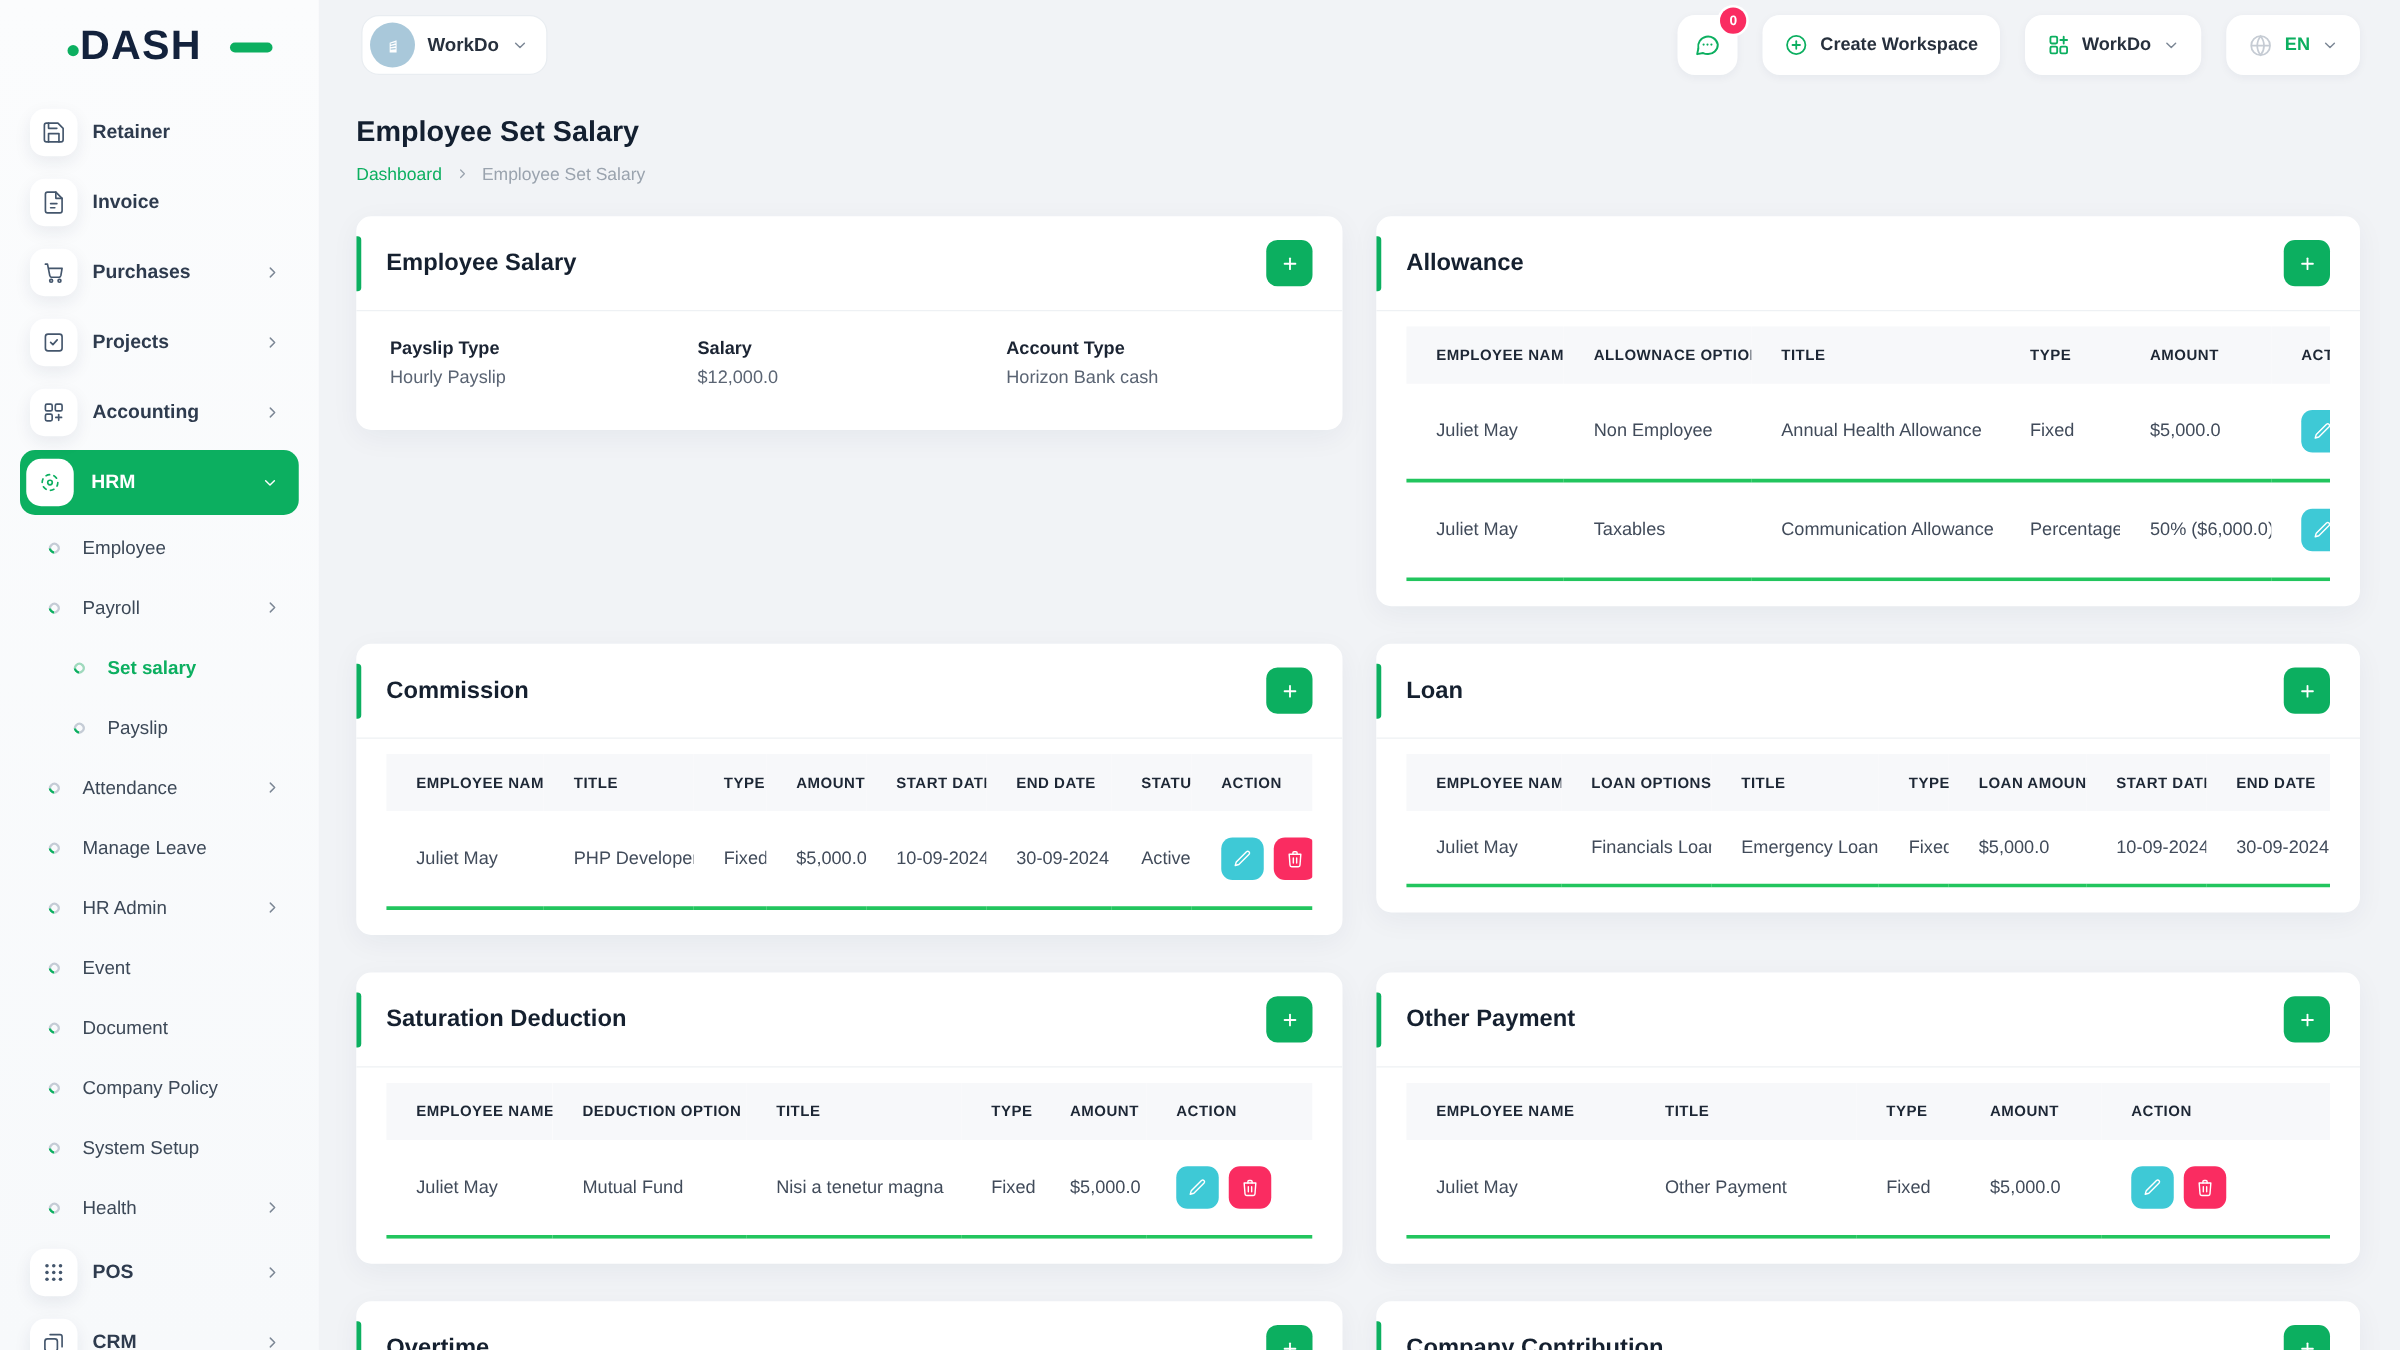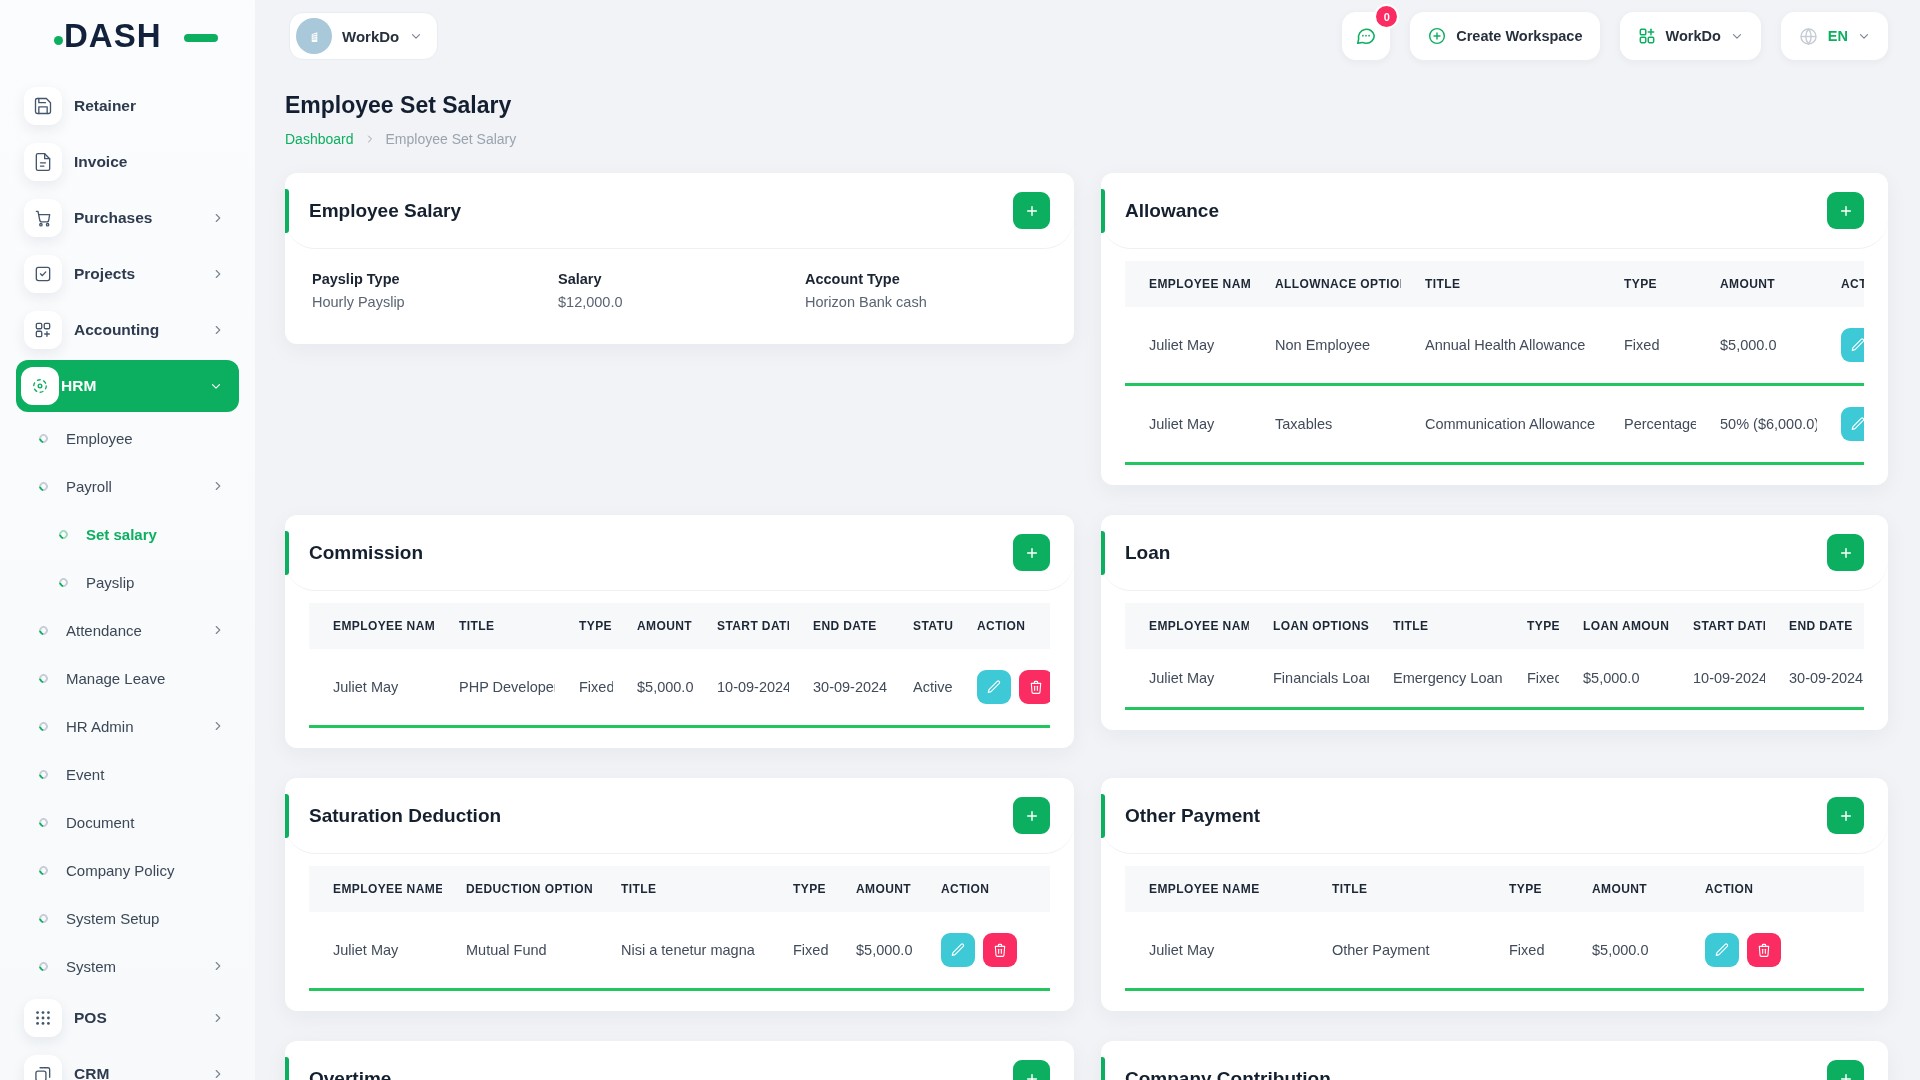--- a/index.html
+++ b/index.html
@@ -13,21 +13,21 @@
   .logo-dot { position:absolute; left:54px; top:36px; width:9px; height:9px; border-radius:50%; background:#0CAF60; }
   .logo-text { font-size:33px; font-weight:900; letter-spacing:1px; color:#13223C; }
   .logo-bar { width:34px; height:8px; border-radius:4px; background:#0CAF60; margin-left:-12px; margin-top:4px; }
   .nav { padding-top:6px; }
   .nav-item { height:56px; display:flex; align-items:center; padding-left:24px; gap:12px; cursor:pointer; }
   .icon-box { width:38px; height:38px; border-radius:12px; background:#fff; box-shadow:0 5px 14px rgba(23,43,77,.08); display:flex; align-items:center; justify-content:center; flex:none; }
   .icon-box svg { width:20px; height:20px; stroke:#44566C; fill:none; stroke-width:1.6; stroke-linecap:round; stroke-linejoin:round; }
   .nav-label { font-size:15.5px; font-weight:600; color:#2e3b4e; flex:1; }
   .chev { margin-right:30px; flex:none; }
   .chev svg { width:14px; height:14px; stroke:#7c8795; fill:none; stroke-width:2; stroke-linecap:round; stroke-linejoin:round; }
-  .nav-item.active { height:52px; margin:2px 16px; padding-left:5px; border-radius:12px; background:#0CAF60; gap:2px; }
+  .nav-item.active { height:52px; margin:2px 16px; padding-left:5px; border-radius:12px; background:#0CAF60; gap:14px; }
   .nav-item.active .icon-box { box-shadow:none; }
   .nav-item.active .icon-box svg { stroke:#0CAF60; }
   .nav-item.active .nav-label { color:#fff; }
   .nav-item.active .chev { margin-right:16px; }
   .nav-item.active .chev svg { stroke:#fff; }
   .nav-sub { height:48px; display:flex; align-items:center; padding-left:39px; gap:18px; cursor:pointer; }
   .nav-sub.nested { padding-left:59px; }
   .bullet { width:9px; height:9px; border-radius:50%; border:2px solid #c5ccd6; border-top-color:#0CAF60; transform:rotate(-135deg); flex:none; }
   .sub-label { font-size:15px; font-weight:500; color:#3c4857; flex:1; }
   .nav-sub.current .sub-label { color:#0CAF60; font-weight:600; }
@@ -48,21 +48,21 @@
   
   .content { padding:20px 32px 0 30px; }
   .page-title { font-size:23px; font-weight:800; color:#131f30; }
   .breadcrumb { display:flex; align-items:center; gap:10px; margin-top:12px; font-size:14px; }
   .bc-home { color:#0CAF60; cursor:pointer; }
   .bc-sep svg { width:12px; height:12px; stroke:#9aa3ae; fill:none; stroke-width:2; stroke-linecap:round; stroke-linejoin:round; }
   .bc-current { color:#9aa3ae; }
 
   .grid { margin-top:26px; display:grid; grid-template-columns:789px 787px; column-gap:27px; row-gap:30px; align-items:start; }
   .card { background:#fff; border-radius:12px; box-shadow:0 6px 22px rgba(22,45,85,.05); overflow:hidden; position:relative; }
-  .card-header { position:relative; display:flex; align-items:center; justify-content:space-between; padding:20px 24px; border-bottom:1px solid #eef1f4; height:76px;border-radius:30px; }
+  .card-header { position:relative; display:flex; align-items:center; justify-content:space-between; padding:20px 24px; border-bottom:1px solid #eef1f4; height:76px; }
   .card-header::before { content:""; position:absolute; left:0; top:50%; transform:translateY(-50%); width:4px; height:44px; background:#0CAF60; border-radius:0 3px 3px 0; }
   .card-title { font-size:19px; font-weight:700; color:#15202f; }
   .add-btn { width:37px; height:37px; border-radius:9px; background:#0CAF60; border:none; display:flex; align-items:center; justify-content:center; cursor:pointer; flex:none; }
   .add-btn svg { width:16px; height:16px; stroke:#fff; stroke-width:2.2; stroke-linecap:round; }
 
   .es-body { display:grid; grid-template-columns:246px 247px 1fr; padding:22px 24px 34px 27px; }
   .es-label { font-size:14.5px; font-weight:700; color:#1b2433; }
   .es-value { margin-top:7px; font-size:14.5px; color:#5a6473; }
 
   .tbl-wrap { margin:12px 24px 20px; overflow:hidden; }
@@ -229,21 +229,21 @@
     <div class="nav-sub">
       <span class="bullet"></span>
       <span class="sub-label">Company Policy</span>
     </div>
     <div class="nav-sub">
       <span class="bullet"></span>
       <span class="sub-label">System Setup</span>
     </div>
     <div class="nav-sub">
       <span class="bullet"></span>
-      <span class="sub-label">System</span>
+      <span class="sub-label">Health</span>
       <span class="chev">
           <svg viewBox="0 0 24 24">
             <polyline points="9 6 15 12 9 18"></polyline>
           </svg>
         </span>
     </div>
 
     <div class="nav-item">
       <span class="icon-box">
         <svg viewBox="0 0 24 24" style="fill:#44566C;stroke:none;">

